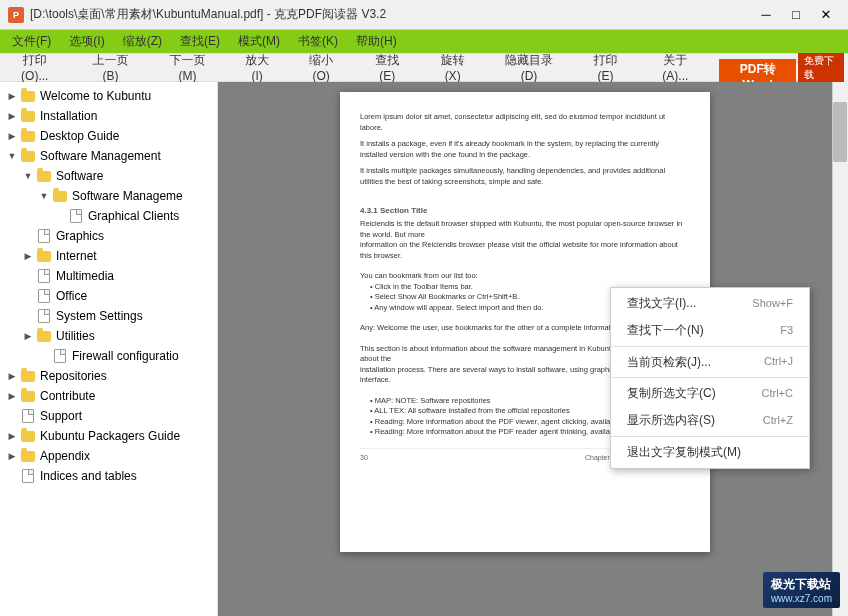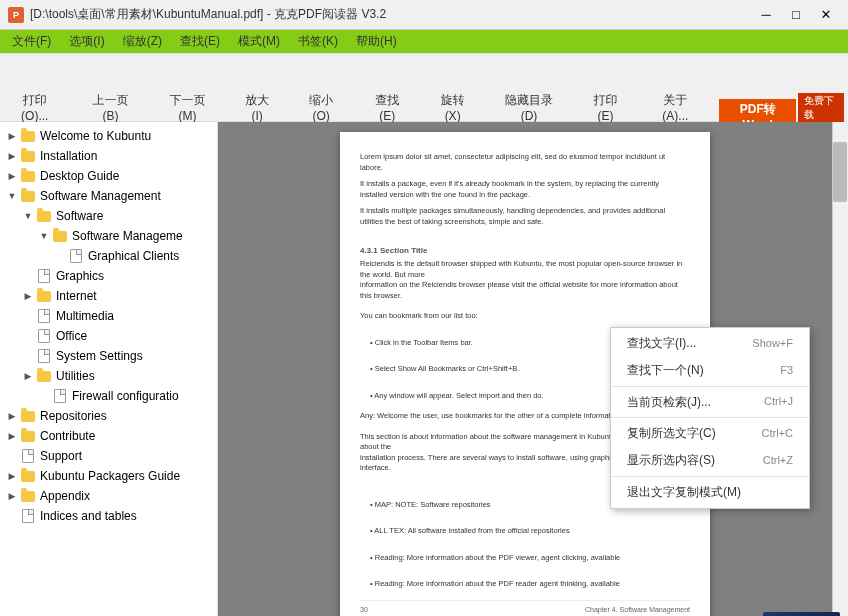--- a/index.html
+++ b/index.html
@@ -64,21 +64,20 @@
 
     
     .toolbar {
       background: #f0f0f0;
       height: 28px;
       display: flex;
       align-items: center;
       padding: 0 4px;
       border-bottom: 1px solid #ddd;
       gap: 14px;
-      margin-top: 40px;
     }
     .toolbar-btn {
       padding: 2px 8px;
       font-size: 12px;
       cursor: pointer;
       color: #333;
       border: none;
       background: transparent;
       height: 24px;
       display: flex; align-items: center;
@@ -216,21 +215,20 @@
       font-size: 8px;
       font-weight: bold;
       color: #555;
       margin: 6px 0 3px 0;
     }
     .pdf-bullet {
       padding-left: 10px;
       color: #333;
       display: block;
       font-size: 7.5px;
-      margin-top: 16px;
     }
 
     
     .context-menu {
       position: absolute;
       background: white;
       border: 1px solid #ccc;
       box-shadow: 2px 2px 8px rgba(0,0,0,0.3);
       z-index: 100;
       min-width: 200px;

